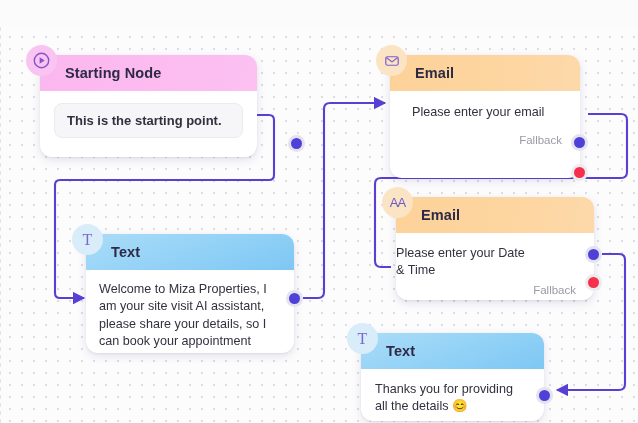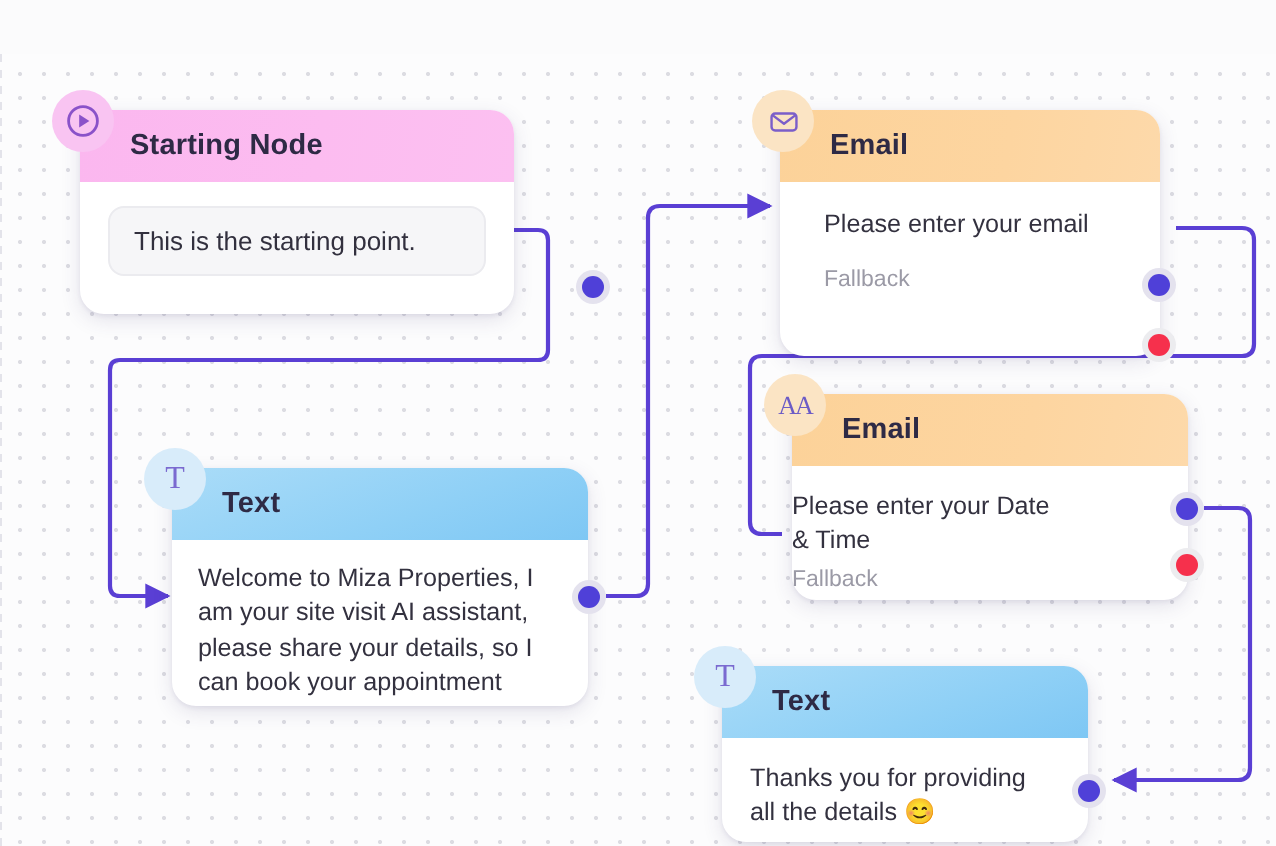--- a/index.html
+++ b/index.html
@@ -33,37 +33,37 @@
   .head-blue{background:linear-gradient(160deg,#aadcf8 0%,#8fd0f6 60%,#7ec7f4 100%);}
 
   
   .badge{position:absolute;width:31px;height:31px;border-radius:50%;
     display:flex;align-items:center;justify-content:center;
     left:-14px;top:-10px;z-index:4;}
   .badge-pink{background:#f9c4f2;}
   .badge-orange{background:#fbe4c4;}
   .badge-blue{background:#d8ecfa;}
   .badge svg{display:block;}
-  .badge .aa{font-size:13px;color:#6b5bc6;font-family:Liberation Serif, serif;letter-spacing:-1px;text-align:right;}
+  .badge .aa{font-size:13px;color:#6b5bc6;font-family:Liberation Sans, sans-serif;letter-spacing:-1px;text-align:right;}
   .badge .tt{font-size:16px;color:#7a6ad0;font-family:"Liberation Serif",serif;}
 
   
   .field{background:#f6f6f8;border:1px solid #ebebef;border-radius:8px;
-    padding:9px 12px;font-size:13px;color:#32303e;}
+    padding:9px 12px;font-size:13px;color:#32303e;font-weight:bold;}
 
   
   .port{position:absolute;width:17px;height:17px;border-radius:50%;
     display:flex;align-items:center;justify-content:center;z-index:6;}
   .port i{display:block;width:11px;height:11px;border-radius:50%;}
   .port-out{background:#e4e2ee;}
   .port-out i{background:#4f40d8;}
   .port-fb{background:#ececef;}
   .port-fb i{background:#f6304c;}
 
-  .fallback-row{display:flex;align-items:center;gap:6px;}
+  .fallback-row{display:flex;align-items:center;justify-content:flex-end;gap:6px;}
   .fallback-label{font-size:11.5px;color:#9b9aa6;}
 </style>
 </head>
 <body>
 
 <div id="canvas">
 
   <div class="left-rail"></div>
 
   <svg id="edge-layer">

